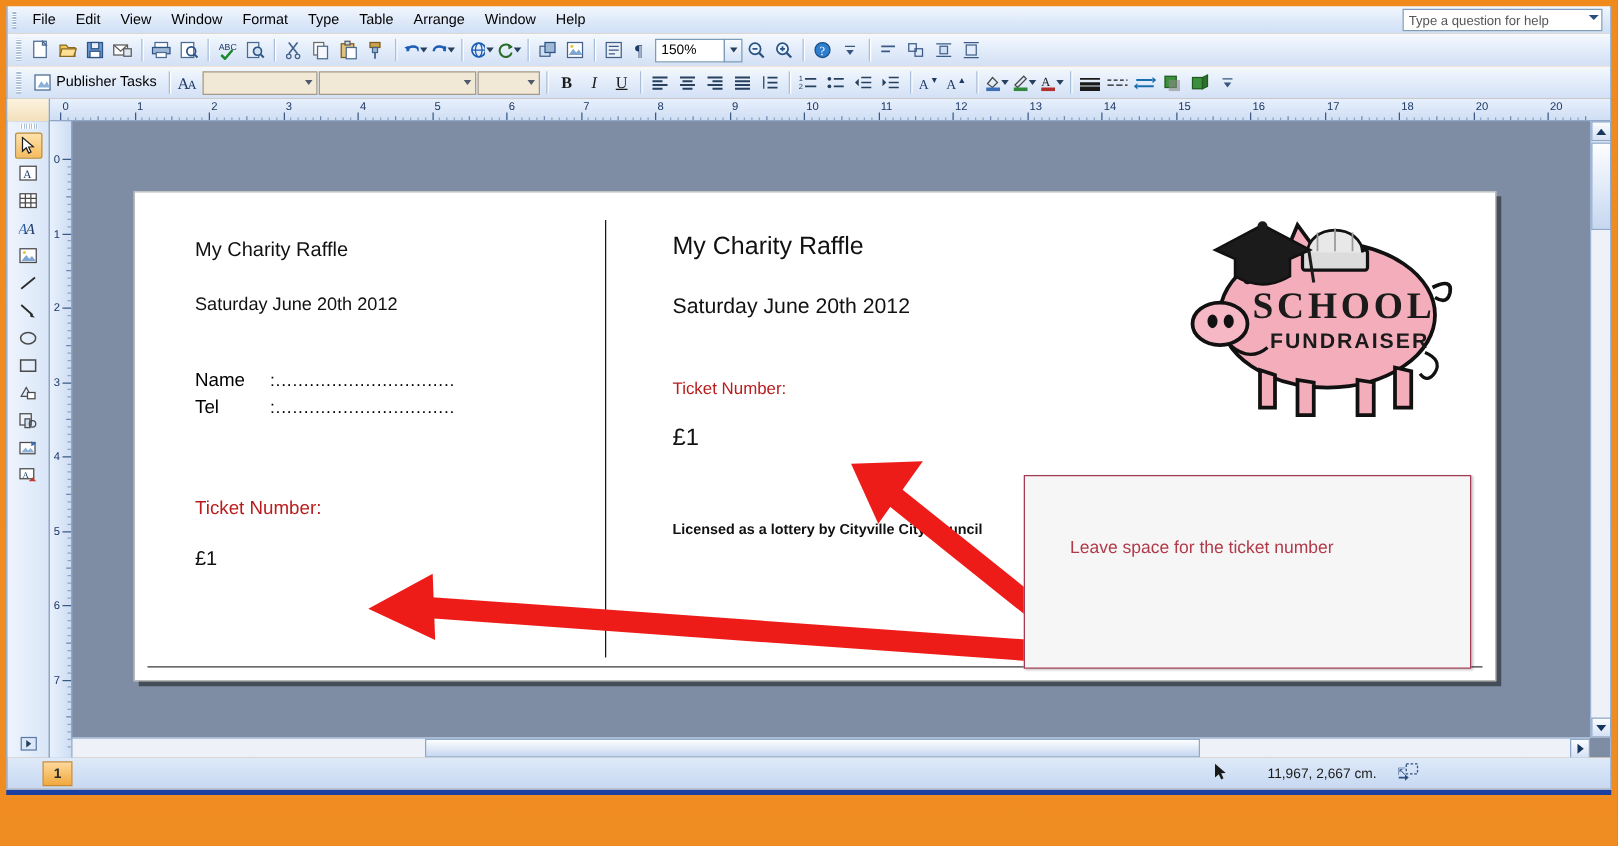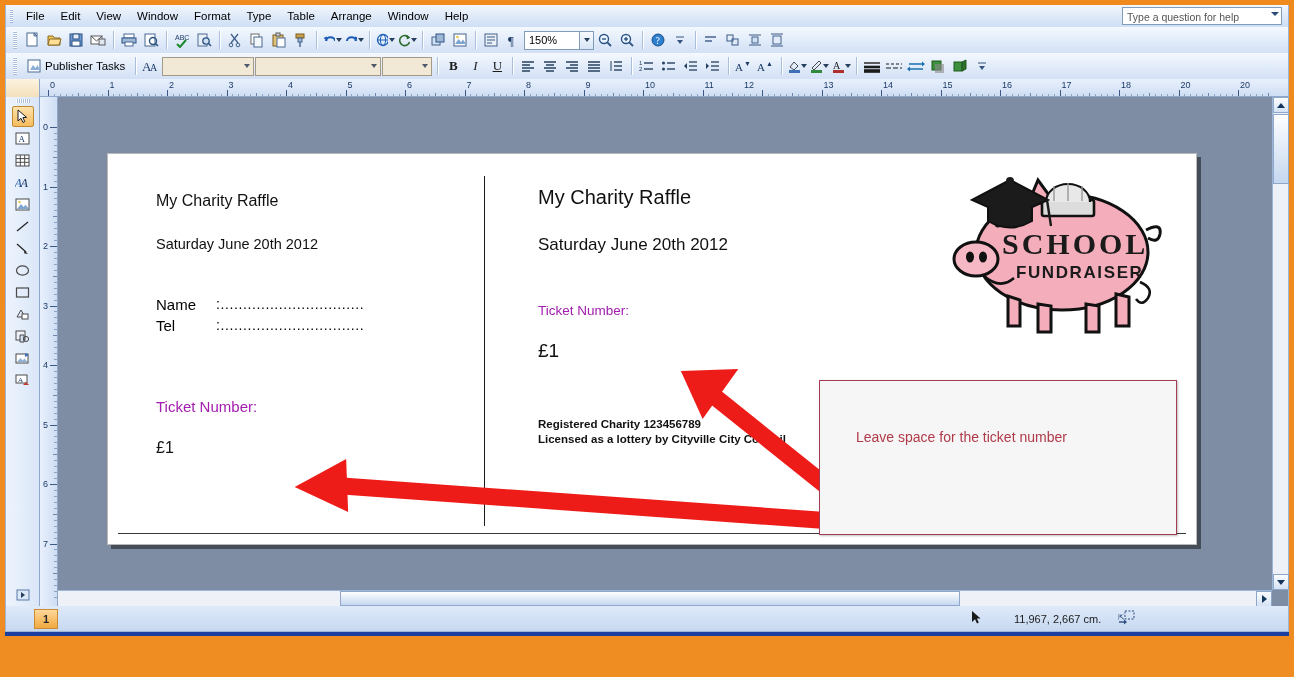--- a/index.html
+++ b/index.html
@@ -177,21 +177,21 @@
   .v-divider { left:366px; top:18px; width:1px; height:350px; background:#1a1a1a; }
   .bottom-rule { left:0; bottom:4px; width:100%; height:1px; background:#3a3a3a; }
 
   .stub { position:absolute; left:38px; top:34px; width:300px; }
   .main { position:absolute; left:420px; top:28px; width:330px; }
 
   .t-title { font-size:16px; color:#111; }
   .t-title.big { font-size:20px; }
   .t-date { font-size:14.5px; color:#111; }
   .t-date.big { font-size:17px; }
-  .t-label { font-size:15px; color:#a21caf; }
+  .t-label { font-size:15px; color:#b91c1c; }
   .t-label.small { font-size:13.5px; }
   .t-price { font-size:16px; color:#111; }
   .t-price.big { font-size:19px; }
   .dots { font-size:14px; letter-spacing:.6px; }
   .fine { font-size:11.5px; color:#111; line-height:15px; font-weight:600; }
 
   .nm-row { display:flex; font-size:15px; line-height:21px; }
   .nm-key { width:60px; }
 
   
@@ -818,21 +818,21 @@
           <div class="tick tiny" style="left: 668.45px;"></div>
           <div class="tick tiny" style="left: 674.4px;"></div>
           <div class="tick tiny" style="left: 680.35px;"></div>
           <div class="tick tiny" style="left: 686.3px;"></div>
           <div class="tick minor" style="left: 692.25px;"></div>
           <div class="tick tiny" style="left: 698.2px;"></div>
           <div class="tick tiny" style="left: 704.15px;"></div>
           <div class="tick tiny" style="left: 710.1px;"></div>
           <div class="tick tiny" style="left: 716.05px;"></div>
           <div class="tick major" style="left: 722px;"></div>
-          <div class="rnum" style="left: 704px;">12</div>
+          <div class="rnum" style="left: 724px;">12</div>
           <div class="tick tiny" style="left: 727.95px;"></div>
           <div class="tick tiny" style="left: 733.9px;"></div>
           <div class="tick tiny" style="left: 739.85px;"></div>
           <div class="tick tiny" style="left: 745.8px;"></div>
           <div class="tick minor" style="left: 751.75px;"></div>
           <div class="tick tiny" style="left: 757.7px;"></div>
           <div class="tick tiny" style="left: 763.65px;"></div>
           <div class="tick tiny" style="left: 769.6px;"></div>
           <div class="tick tiny" style="left: 775.55px;"></div>
           <div class="tick major" style="left: 781.5px;"></div>
@@ -1133,21 +1133,20 @@
             <div class="t-label" style="margin-top:62px">Ticket Number:</div>
             <div class="t-price" style="margin-top:24px">£1</div>
           </div>
 
           <div class="main">
             <div class="t-title big">My Charity Raffle</div>
             <div class="t-date big" style="margin-top:26px">Saturday June 20th 2012</div>
             <div class="t-label small" style="margin-top:48px">Ticket Number:</div>
             <div class="t-price big" style="margin-top:22px">£1</div>
             <div class="fine" style="margin-top:55px">
-              <div>Registered Charity 123456789</div>
               <div>Licensed as a lottery by Cityville City Council</div>
             </div>
           </div>
 
           <div class="pig">
             <svg width="220" height="190" viewBox="0 0 220 190">
 
               <ellipse cx="112" cy="88" rx="86" ry="58" fill="#f4aebb" stroke="#111" stroke-width="3"></ellipse>
 
               <path d="M58 132 l0 30 l12 0 l0 -26 Z" fill="#f4aebb" stroke="#111" stroke-width="3"></path>

